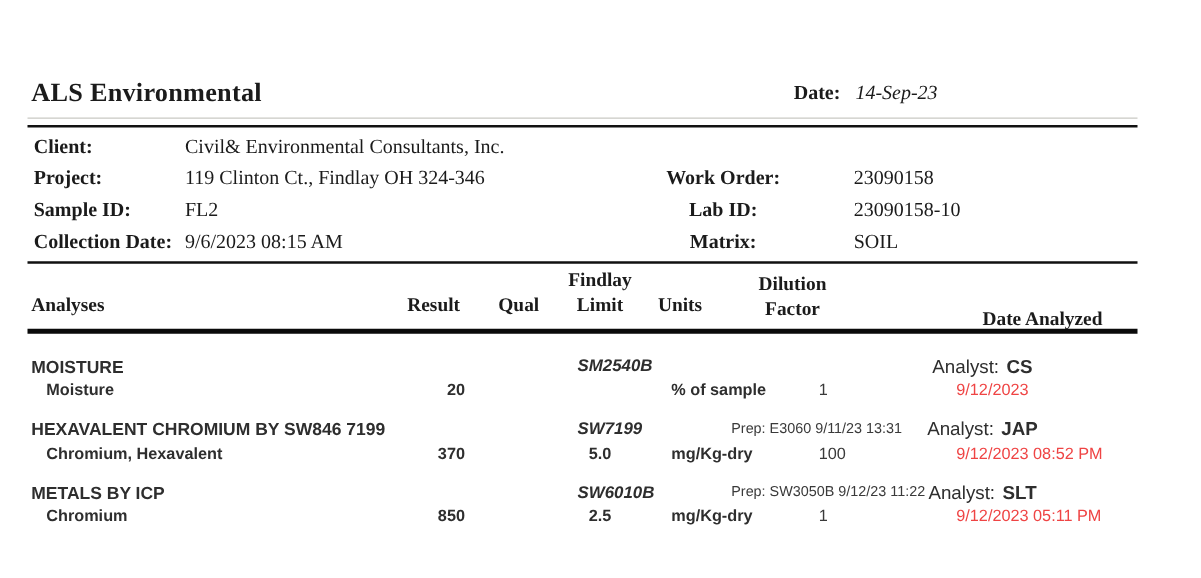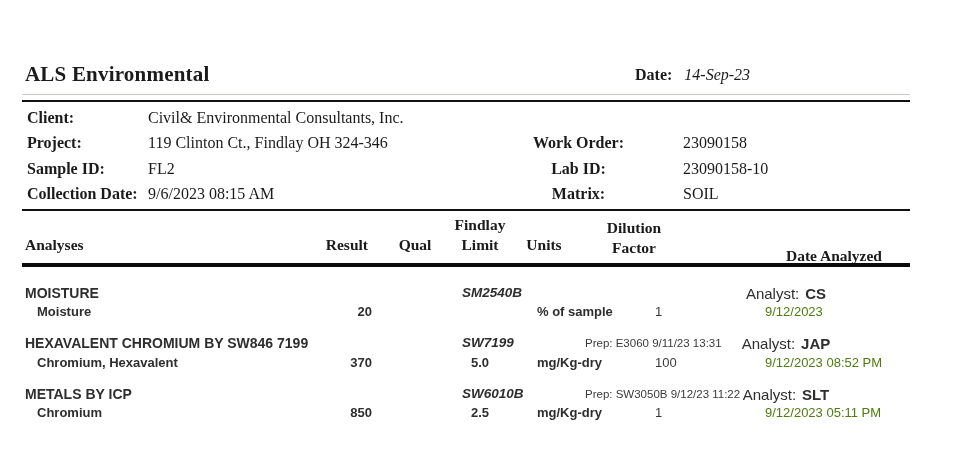--- a/index.html
+++ b/index.html
@@ -43,21 +43,21 @@
   .sec-method{position:absolute;left:462px;font-size:13.5px;font-weight:bold;white-space:nowrap;font-style:italic;}
   .sec-prep{position:absolute;left:585px;font-size:11.5px;color:#3a3a3a;white-space:nowrap;}
   .sec-analyst{position:absolute;left:700px;width:172px;text-align:center;font-size:15px;white-space:nowrap;}
   .sec-analyst b{font-weight:bold;margin-left:6px;}
   .cell{position:absolute;font-size:13px;white-space:nowrap;}
   .c-analyte{left:37px;font-weight:bold;}
   .c-result{left:300px;width:72px;text-align:right;font-weight:bold;}
   .c-rl{left:452px;width:56px;text-align:center;font-weight:bold;}
   .c-units{left:537px;font-weight:bold;}
   .c-df{left:655px;color:#3a3a3a;}
-  .c-date{left:765px;color:#4d7c0f;}
+  .c-date{left:765px;color:#ef4444;}
   .s0h{top:285px;} .s0r{top:304px;}
   .s1h{top:335px;} .s1p{top:337px;} .s1r{top:355px;}
   .s2h{top:386px;} .s2p{top:388px;} .s2r{top:405px;}
 </style>
 </head>
 <body>
 
 <div class="page">
 
   <div class="company">ALS Environmental</div>

